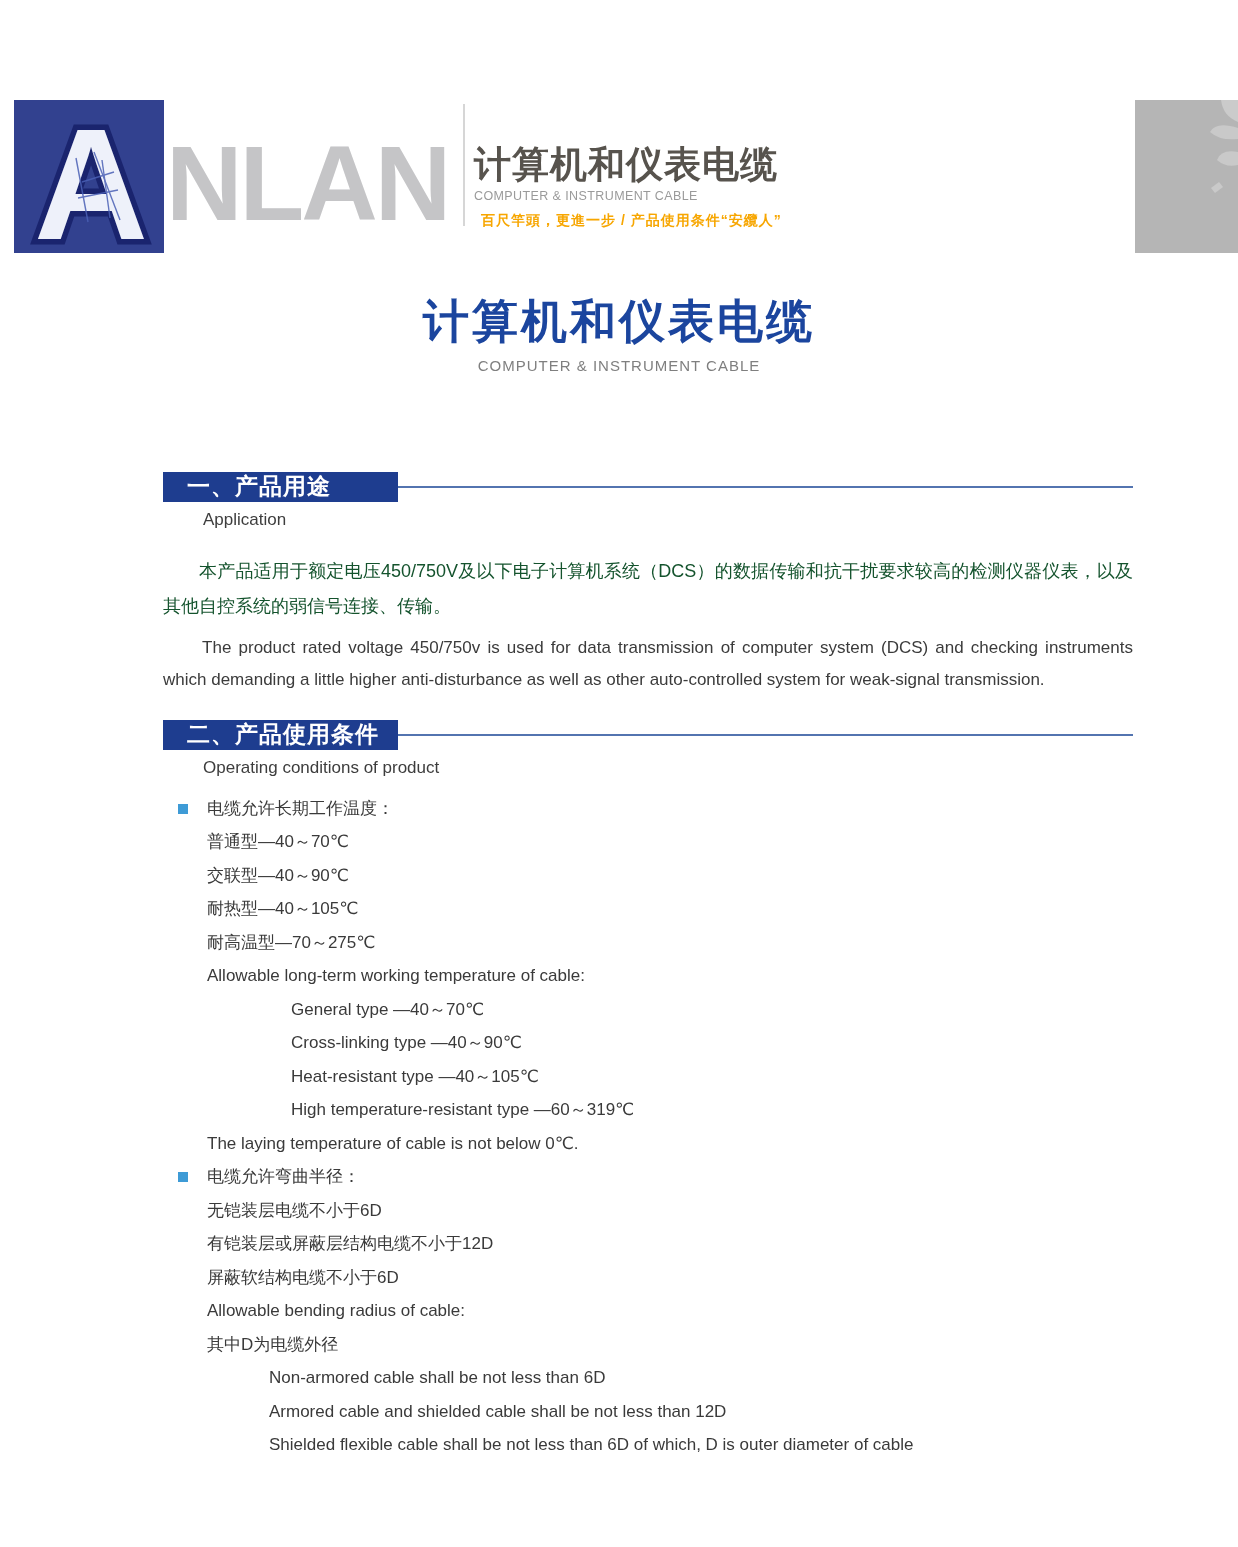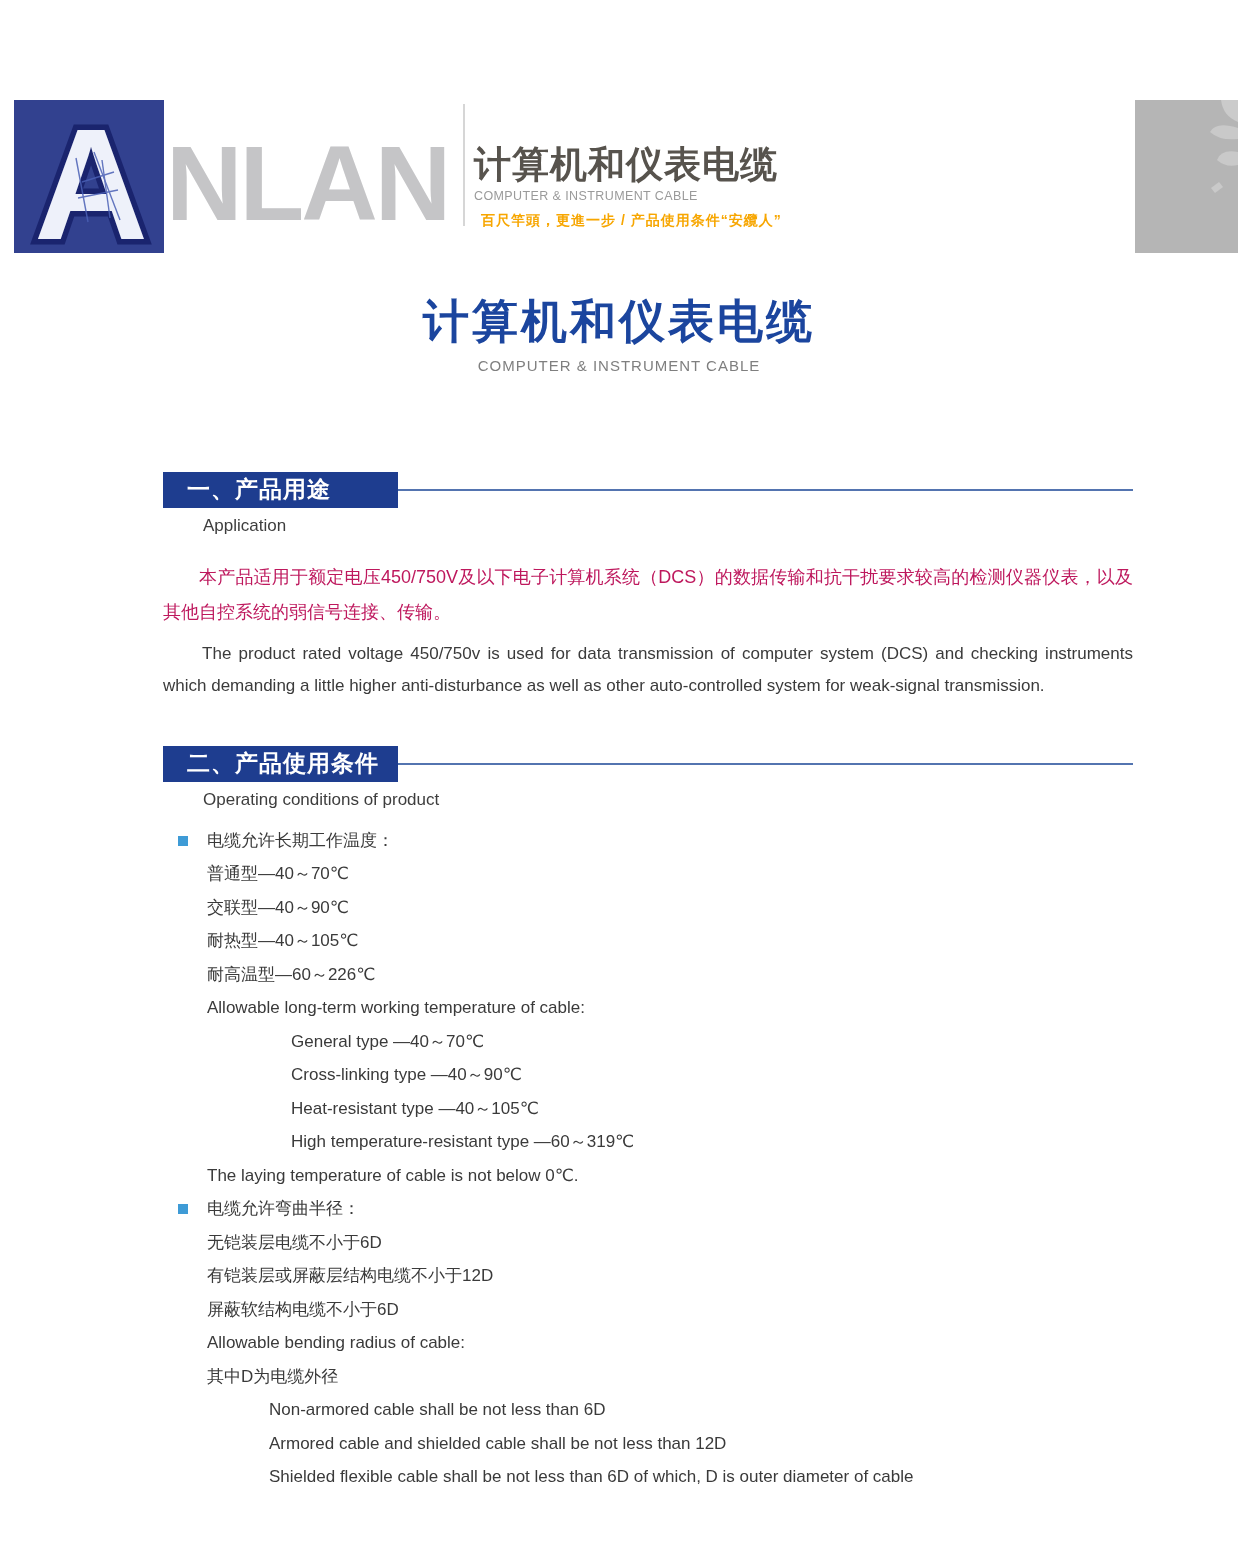--- a/index.html
+++ b/index.html
@@ -28,32 +28,32 @@
 
   
   .content { position:absolute; top:253px; left:0; width:100%; }
 
   .doc-title { margin-top:42px; text-align:center; }
   .doc-title-zh { font-size:46px; font-weight:bold; color:#1b459e; letter-spacing:3px; line-height:1.15; }
   .doc-title-en { margin-top:9px; font-size:15px; color:#7f7f7f; letter-spacing:1px; }
 
   .sec-head-row { display:flex; align-items:center; margin:0 105px 0 163px; }
   .sec-head-row.first { margin-top:98px; }
-  .sec-head-row.second { margin-top:44px; }
+  .sec-head-row.second { margin-top:24px; }
   .h-box {
-    width:235px; min-width:235px; height:36px; background:#1e3d8f; color:#ffffff;
+    width:235px; min-width:235px; height:30px; background:#1e3d8f; color:#ffffff;
     font-size:23px; font-weight:bold; letter-spacing:1px;
     display:flex; align-items:center; padding-left:24px;
   }
   .h-line { flex:1; height:2px; background:#5374b0; }
 
   .sec-en-head { margin:8px 105px 0 203px; font-size:17px; color:#3d3d3d; }
 
   .paras { margin:24px 105px 0 163px; }
-  .para { color:#be185d; }
+  .para { color:#14532d; }
   .para-zh { font-size:18px; line-height:35px; text-align:justify; text-indent:2em; }
   .para-en { margin-top:8px; font-size:17px; line-height:32px; text-align:justify; text-indent:2.3em; color:#3b3b3b; }
 
   .cond-list { margin:14px 105px 0 163px; }
   .cond-row { position:relative; padding-left:44px; font-size:17px; line-height:33.5px; min-height:33.5px; color:#3a3a3a; }
   .cond-row.lvl1 { padding-left:128px; }
   .cond-row.lvl2 { padding-left:106px; }
   .cond-row .sq { position:absolute; left:15px; top:12px; width:10px; height:10px; background:#3e9bd6; }
 </style>
 </head>
@@ -118,21 +118,21 @@
     <div class="sec-head-row second">
       <div class="h-box">二、产品使用条件</div>
       <div class="h-line"></div>
     </div>
     <div class="sec-en-head">Operating conditions of product</div>
     <div class="cond-list" id="sec2-list">
         <div class="cond-row"><span class="sq"></span><span>电缆允许长期工作温度：</span></div>
         <div class="cond-row"><span>普通型—40～70℃</span></div>
         <div class="cond-row"><span>交联型—40～90℃</span></div>
         <div class="cond-row"><span>耐热型—40～105℃</span></div>
-        <div class="cond-row"><span>耐高温型—60～226℃</span></div>
+        <div class="cond-row"><span>耐高温型—70～275℃</span></div>
         <div class="cond-row"><span>Allowable long-term working temperature of cable:</span></div>
         <div class="cond-row lvl1"><span>General type —40～70℃</span></div>
         <div class="cond-row lvl1"><span>Cross-linking type —40～90℃</span></div>
         <div class="cond-row lvl1"><span>Heat-resistant type —40～105℃</span></div>
         <div class="cond-row lvl1"><span>High temperature-resistant type —60～319℃</span></div>
         <div class="cond-row"><span>The laying temperature of cable is not below 0℃.</span></div>
         <div class="cond-row"><span class="sq"></span><span>电缆允许弯曲半径：</span></div>
         <div class="cond-row"><span>无铠装层电缆不小于6D</span></div>
         <div class="cond-row"><span>有铠装层或屏蔽层结构电缆不小于12D</span></div>
         <div class="cond-row"><span>屏蔽软结构电缆不小于6D</span></div>

